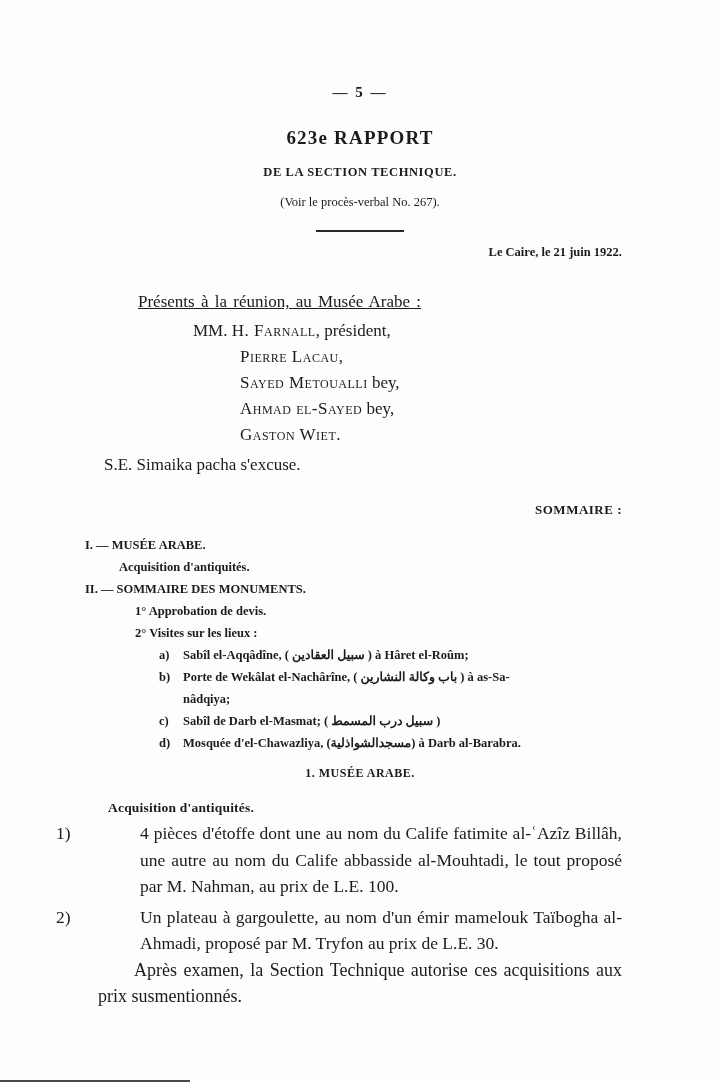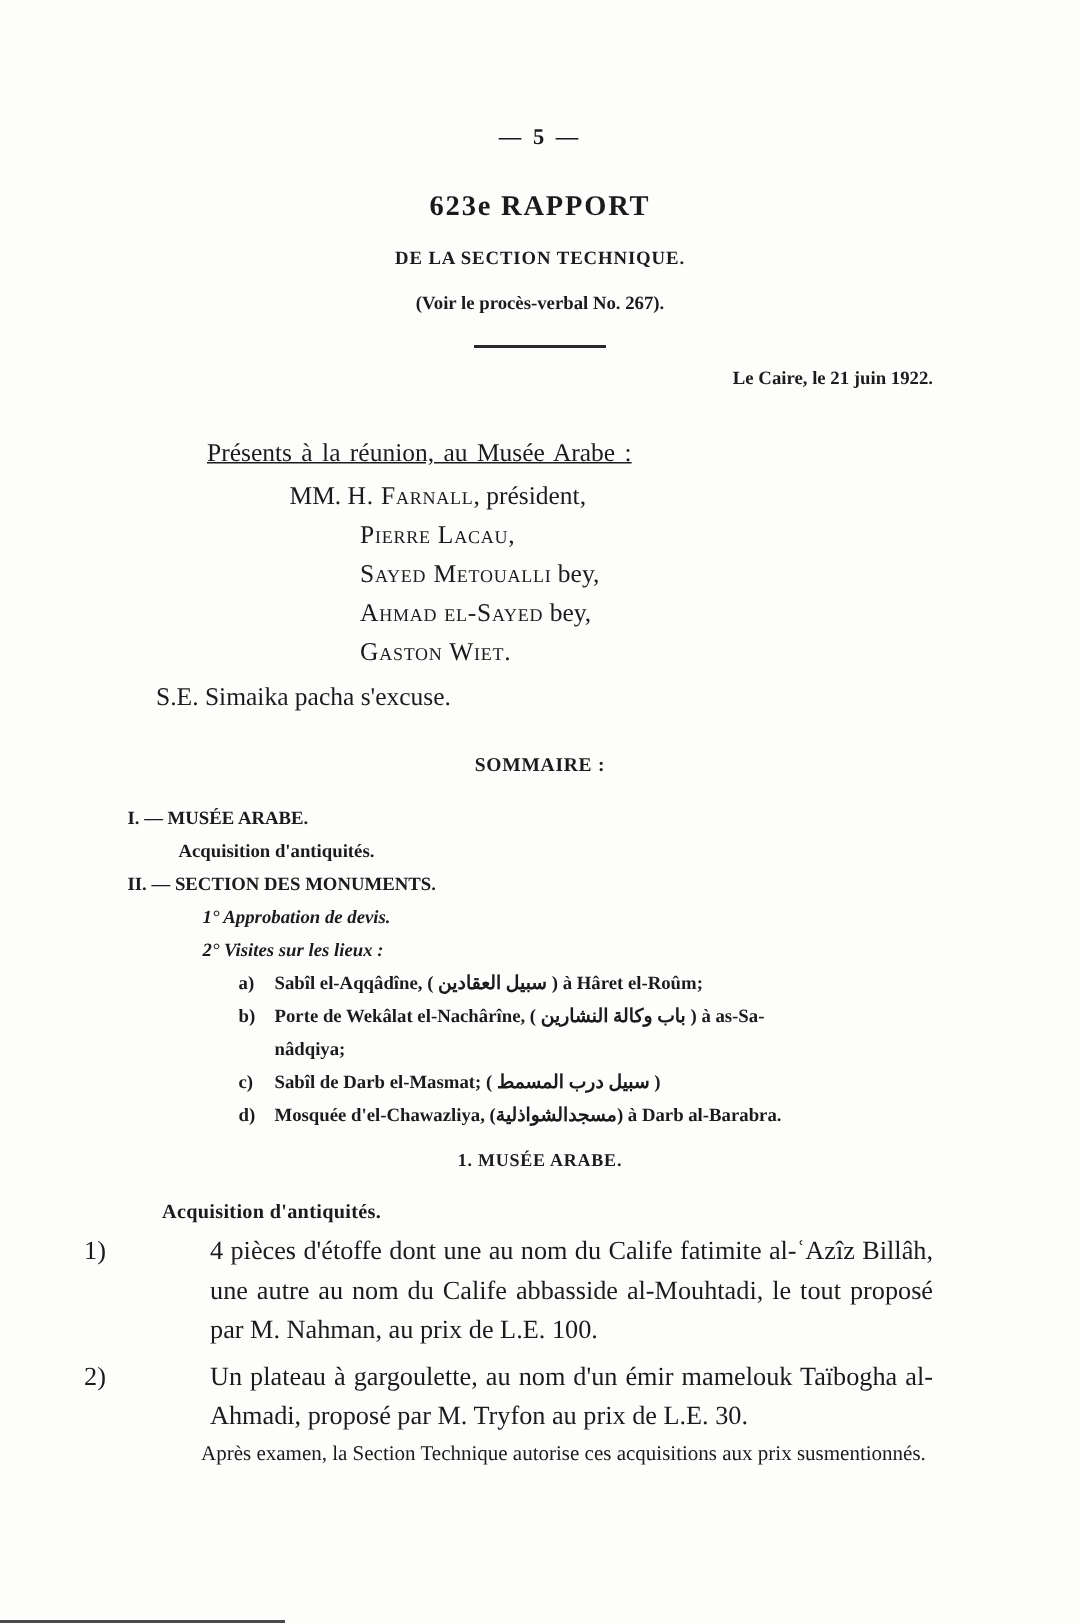--- a/index.html
+++ b/index.html
@@ -26,49 +26,49 @@
   .title {
     margin: 26px 0 0; text-align: center;
     font-size: 19px; font-weight: bold; letter-spacing: 1.2px;
   }
   .subtitle {
     margin-top: 16px; text-align: center;
     font-size: 12.5px; font-weight: bold; letter-spacing: 0.6px;
   }
   .reference {
     margin-top: 15px; text-align: center;
-    font-size: 12.5px; font-weight: bold;
+    font-size: 12.5px; font-weight: normal;
   }
   .rule {
     margin: 20px auto 0; width: 88px;
     border: 0; border-top: 2.5px solid #2a2a2a;
   }
   .dateline {
     margin-top: 13px; text-align: right;
     font-size: 12.5px; font-weight: bold;
   }
   .presents {
     margin-top: 32px; font-size: 17px; text-indent: 40px; word-spacing: 2px; text-decoration: underline;
   }
   .attendees { margin-top: 6px; padding-left: 95px; font-size: 17px; }
   .attendee { line-height: 26px; }
   .attendee + .attendee { padding-left: 47px; }
   .sc { font-variant: small-caps; letter-spacing: 0.5px; }
   .excuse { margin-top: 4px; font-size: 17px; padding-left: 6px; line-height: 26px; }
   .som-heading {
-    margin-top: 24px; text-align: center;
+    margin-top: 24px; text-align: right;
     font-size: 13px; font-weight: bold; letter-spacing: 0.5px;
   }
   .sommaire {
     margin-top: 16px; margin-left: -13px;
     font-size: 12.5px; font-weight: bold; line-height: 22px;
   }
   .som-l0 { padding-left: 0; }
   .som-l1 { padding-left: 34px; }
-  .som-l2 { padding-left: 50px; font-style: italic; }
+  .som-l2 { padding-left: 50px; }
   .som-sub { padding-left: 74px; }
   .som-sub .marker { display: inline-block; width: 24px; vertical-align: top; }
   .som-sub .txt {
     display: inline-block; vertical-align: top;
     white-space: pre-line; width: 428px;
   }
   .section-heading {
     margin-top: 12px; text-align: center;
     font-size: 12px; font-weight: bold; letter-spacing: 0.5px;
   }
@@ -76,21 +76,21 @@
     margin-top: 19px; font-size: 13.5px; font-weight: bold;
     padding-left: 10px; letter-spacing: 0.2px;
   }
   .intro { margin-top: 14px; font-size: 17.5px; text-indent: 18px; line-height: 27px; word-spacing: 1px; }
   .body-item {
     margin-top: 4px; font-size: 17.5px; line-height: 26.5px;
     text-align: justify; padding-left: 42px; text-indent: -42px;
   }
   .body-item .marker { display: inline-block; width: 42px; }
   .closing {
-    margin: 0; font-size: 14px; line-height: 26.5px;
+    margin: 0; font-size: 18px; line-height: 26.5px;
     text-indent: 36px; text-align: justify;
   }
   .scan-edge {
     position: absolute; left: 0; bottom: 0;
     width: 190px; height: 2px; background: #4a4a4a;
   }
 </style>
 </head>
 <body>
 
@@ -117,21 +117,21 @@
       <div class="attendee"><span></span><span class="sc">Gaston Wiet</span><span>.</span></div>
     </div>
 
     <div class="excuse">S.E. Simaika pacha s'excuse.</div>
 
     <div class="som-heading">SOMMAIRE :</div>
 
     <div class="sommaire">
       <div class="som-l0">I. — MUSÉE ARABE.</div>
       <div class="som-l1">Acquisition d'antiquités.</div>
-      <div class="som-l0">II. — SECTION DES MONUMENTS.</div>
+      <div class="som-l0">II. — SOMMAIRE DES MONUMENTS.</div>
       <div class="som-l2">1° Approbation de devis.</div>
       <div class="som-l2">2° Visites sur les lieux :</div>
       <div class="som-sub"><span class="marker">a)</span><span class="txt">Sabîl el-Aqqâdîne, ( سبيل العقادين ) à Hâret el-Roûm;</span></div>
       <div class="som-sub"><span class="marker">b)</span><span class="txt">Porte de Wekâlat el-Nachârîne, ( باب وكالة النشارين ) à as-Sa-
 nâdqiya;</span></div>
       <div class="som-sub"><span class="marker">c)</span><span class="txt">Sabîl de Darb el-Masmat; ( سبيل درب المسمط )</span></div>
       <div class="som-sub"><span class="marker">d)</span><span class="txt">Mosquée d'el-Chawazliya, (مسجدالشواذلية) à Darb al-Barabra.</span></div>
     </div>
 
     <div class="section-heading">1. MUSÉE ARABE.</div>

